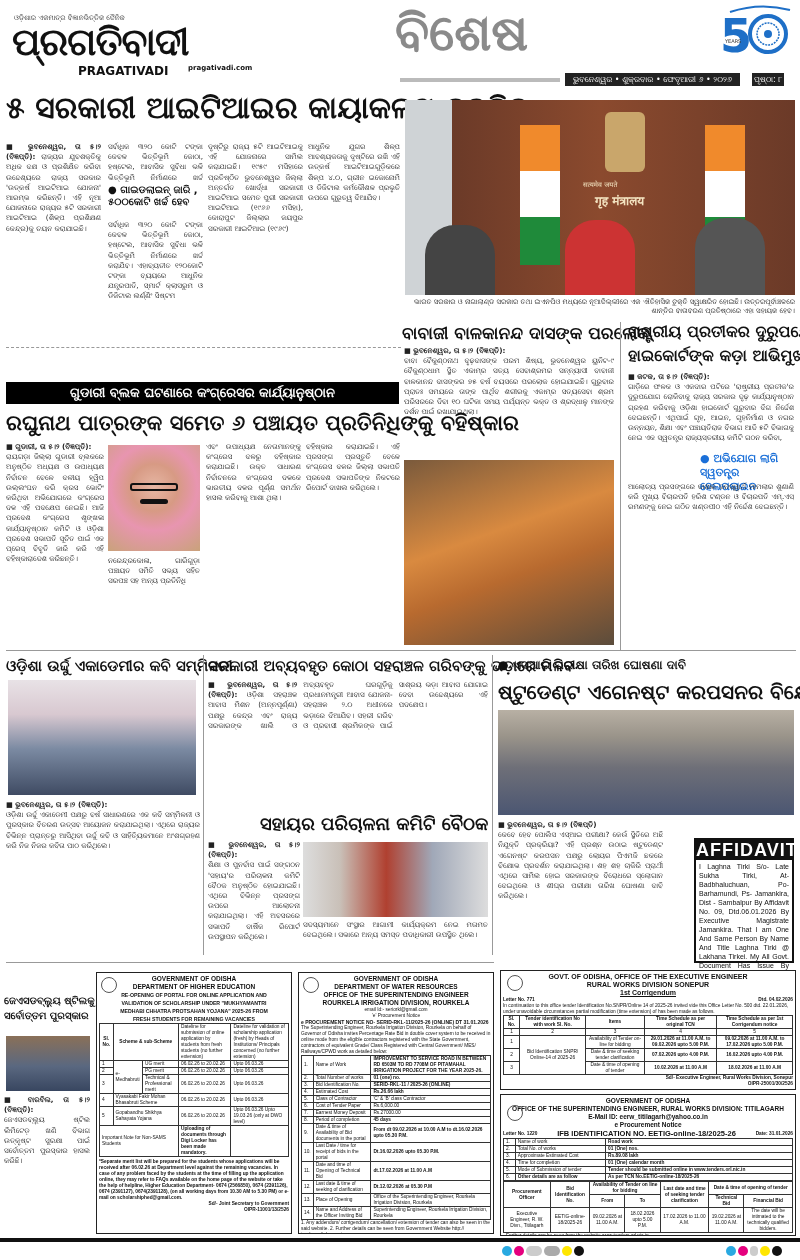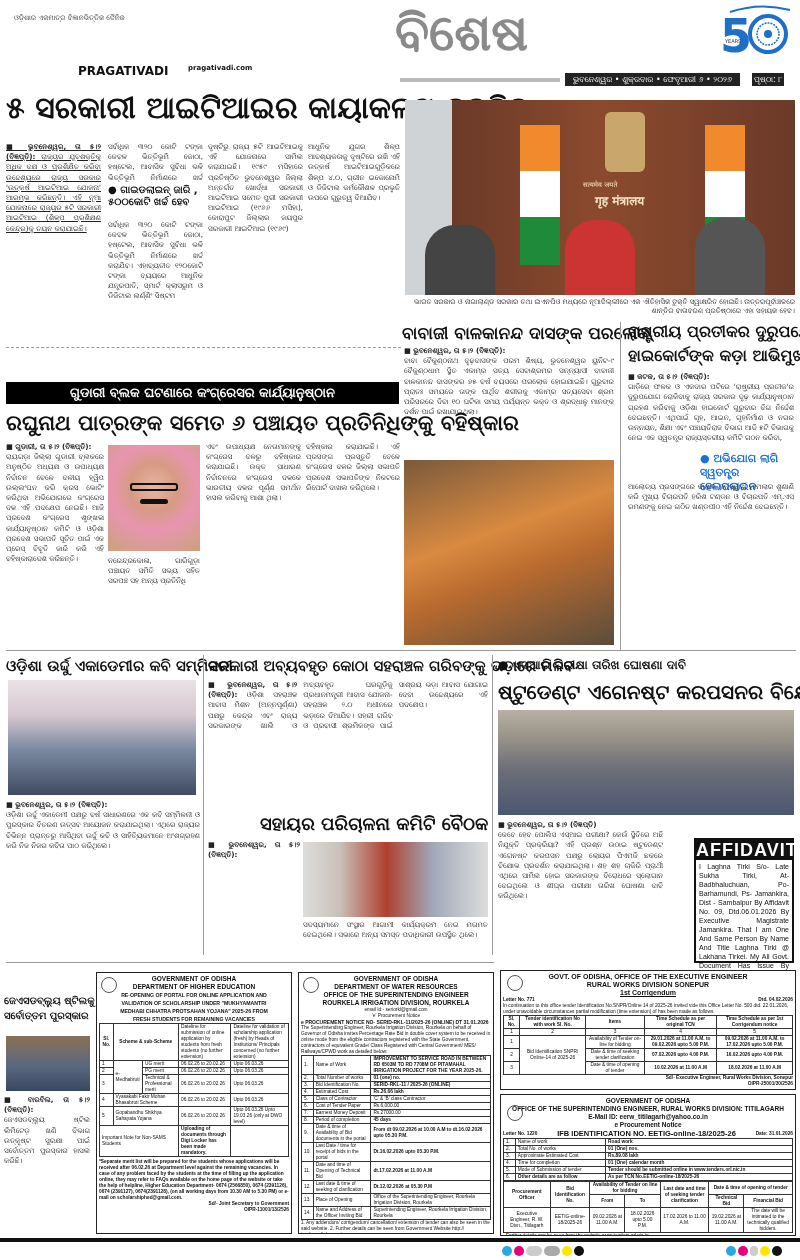--- a/index.html
+++ b/index.html
@@ -36,40 +36,41 @@
 .regmarks{display:flex;gap:2px;align-items:center}
 .regmarks span{display:inline-block;width:10px;height:10px;border-radius:50%}
 .bottom-bar{left:0;top:1238px;width:800px;height:4px;background:#111}
 .emblem{width:16px;height:16px;border-radius:50%;border:1px solid #555;display:inline-block}
 </style>
 </head>
 <body>
 
 <div class="abs masthead-logo">
   <span class="tagline">ଓଡ଼ିଶାର ଏକମାତ୍ର ବିଜ୍ଞାନଭିତ୍ତିକ ଦୈନିକ</span>
+  <span class="logo-text">ପ୍ରଗତିବାଦୀ</span>
   <span class="logo-sub">PRAGATIVADI</span>
   <span class="logo-url">pragativadi.com</span>
 </div>
 <div class="abs section-title">ବିଶେଷ</div>
 <div class="abs anniv">
   <svg width="75" height="56" viewBox="0 0 75 56">
     <text x="0" y="48" font-size="46" font-weight="bold" fill="#1e6fc7" font-family="DejaVu Sans, sans-serif">5</text>
     <circle cx="48" cy="30" r="18" fill="none" stroke="#1e6fc7" stroke-width="4"></circle>
     <circle cx="48" cy="30" r="11" fill="none" stroke="#1e6fc7" stroke-width="1.5" stroke-dasharray="2 1"></circle>
     <circle cx="48" cy="30" r="4" fill="#1e6fc7"></circle>
     <path d="M10 8 Q40 -2 70 6" stroke="#1e6fc7" stroke-width="2" fill="none"></path>
     <text x="5" y="39" font-size="5" fill="#333" font-family="DejaVu Sans, sans-serif">YEARS</text>
   </svg>
 </div>
 <div class="abs grayrule"></div>
 <div class="abs dateline">ଭୁବନେଶ୍ୱର • ଶୁକ୍ରବାର • ଫେବୃଆରୀ ୬ • ୨୦୨୬</div>
 <div class="abs pageno">ପୃଷ୍ଠା: ୮</div>
 
 <div class="abs headline" style="left:6px;top:90px;font-size:30px;line-height:36px;">୫ ସରକାରୀ ଆଇଟିଆଇର କାୟାକଳ୍ପ ବଦଳିବ</div>
-<div class="abs col-text" style="left:6px;top:142px;width:95px;height:200px;text-decoration:underline;">
+<div class="abs col-text" style="left:6px;top:142px;width:95px;height:200px;">
   <b>■ ଭୁବନେଶ୍ୱର, ତା ୫।୨ (ବିଜ୍ଞପ୍ତି):</b>
   <span>ରାଜ୍ୟର ଯୁବଶକ୍ତିକୁ ଅଧିକ ଦକ୍ଷ ଓ ପ୍ରଶିକ୍ଷିତ କରିବା ଉଦ୍ଦେଶ୍ୟରେ ରାଜ୍ୟ ସରକାର 'ଉତ୍କର୍ଷ ଆଇଟିଆଇ ଯୋଜନା' ଆରମ୍ଭ କରିଛନ୍ତି। ଏହି ନୂଆ ଯୋଜନାରେ ରାଜ୍ୟର ୫ଟି ସରକାରୀ ଆଇଟିଆଇ (ଶିଳ୍ପ ପ୍ରଶିକ୍ଷଣ କେନ୍ଦ୍ର)କୁ ଚୟନ କରାଯାଇଛି।</span>
 </div>
 <div class="abs col-text" style="left:108px;top:142px;width:95px;height:40px;">ସର୍ବାଧିକ ୩୨୦ କୋଟି ଟଙ୍କା କେବଳ ଭିତ୍ତିଭୂମି କୋଠା, ହଷ୍ଟେଲ, ଆବାସିକ ସୁବିଧା ଭଳି ଭିତ୍ତିଭୂମି ନିର୍ମାଣରେ ଖର୍ଚ୍ଚ କରାଯିବ। ଏହାବ୍ୟତୀତ ୧୨୦କୋଟି ଟଙ୍କା ବ୍ୟୟରେ ଆଧୁନିକ ଯନ୍ତ୍ରପାତି, ସ୍ମାର୍ଟ କ୍ଲାସରୁମ ଓ ଡିଜିଟାଲ ଲର୍ଣ୍ଣିଂ ସିଷ୍ଟମ</div>
 <div class="abs" style="left:108px;top:184px;width:95px;font-size:10px;line-height:12px;font-weight:bold;">● ଗାଇଡଲାଇନ୍ ଜାରି , ୫୦୦କୋଟି ଖର୍ଚ୍ଚ ହେବ</div>
 <div class="abs col-text" style="left:108px;top:220px;width:95px;height:122px;">ସର୍ବାଧିକ ୩୨୦ କୋଟି ଟଙ୍କା କେବଳ ଭିତ୍ତିଭୂମି କୋଠା, ହଷ୍ଟେଲ, ଆବାସିକ ସୁବିଧା ଭଳି ଭିତ୍ତିଭୂମି ନିର୍ମାଣରେ ଖର୍ଚ୍ଚ କରାଯିବ। ଏହାବ୍ୟତୀତ ୧୨୦କୋଟି ଟଙ୍କା ବ୍ୟୟରେ ଆଧୁନିକ ଯନ୍ତ୍ରପାତି, ସ୍ମାର୍ଟ କ୍ଲାସରୁମ ଓ ଡିଜିଟାଲ ଲର୍ଣ୍ଣିଂ ସିଷ୍ଟମ</div>
 <div class="abs col-text" style="left:208px;top:142px;width:95px;height:200px;">ଦୃଷ୍ଟିରୁ ରାଜ୍ୟ ୫ଟି ଆଇଟିଆଇକୁ ଏହି ଯୋଜନାରେ ସାମିଲ କରାଯାଇଛି। ୧୯୫୯ ମସିହାରେ ପ୍ରତିଷ୍ଠିତ ଭୁବନେଶ୍ୱର ଜିଲ୍ଲା ଅନ୍ତର୍ଗତ ଖୋର୍ଦ୍ଧା ସରକାରୀ ଆଇଟିଆଇ ସମେତ ପୁରୀ ସରକାରୀ ଆଇଟିଆଇ (୧୯୬୬ ମସିହା), କୋରାପୁଟ ଜିଲ୍ଲାର ଜୟପୁର ସରକାରୀ ଆଇଟିଆଇ (୧୯୬୯)</div>
 <div class="abs col-text" style="left:308px;top:142px;width:92px;height:200px;">ଆଧୁନିକ ଯୁଗର ଶିଳ୍ପ ଆବଶ୍ୟକତାକୁ ଦୃଷ୍ଟିରେ ରଖି ଏହି ଉତ୍କର୍ଷ ଆଇଟିଆଇଗୁଡ଼ିକରେ ଶିଳ୍ପ ୪.୦, ଗ୍ରୀନ ଇକୋନୋମି ଓ ଡିଜିଟାଲ କର୍ମକୌଶଳ ପ୍ରଭୃତି ଉପରେ ଗୁରୁତ୍ୱ ଦିଆଯିବ।</div>
 <div class="dash" style="left:6px;top:347px;width:395px;"></div>
 
@@ -130,20 +131,21 @@
 
 <div class="abs headline" style="left:208px;top:655px;font-size:15px;line-height:22px;">ସରକାରୀ ଅବ୍ୟବହୃତ କୋଠା ସହରାଞ୍ଚଳ ଗରିବଙ୍କୁ ଭଡ଼ାରେ ମିଳିବ</div>
 <div class="abs col-text" style="left:208px;top:680px;width:280px;height:130px;column-count:3;column-gap:6px;">
   <b>■ ଭୁବନେଶ୍ୱର, ତା ୫।୨ (ବିଜ୍ଞପ୍ତି):</b>
   <span>ଓଡ଼ିଶା ସହରାଞ୍ଚଳ ଆବାସ ମିଶନ (ଅନ୍ନପୂର୍ଣ୍ଣା) ପକ୍ଷରୁ କେନ୍ଦ୍ର ଏବଂ ରାଜ୍ୟ ସରକାରଙ୍କ ଖାଲି ଓ ଅବ୍ୟବହୃତ ଘରଗୁଡ଼ିକୁ ପ୍ରଧାନମନ୍ତ୍ରୀ ଆବାସ ଯୋଜନା-ସହରାଞ୍ଚଳ ୨.୦ ଅଧୀନରେ ଭଡ଼ାରେ ଦିଆଯିବ। ସହରୀ ଗରିବ ଓ ପ୍ରବାସୀ ଶ୍ରମିକଙ୍କ ପାଇଁ ସାଶ୍ରୟ ଭଡ଼ା ଆବାସ ଯୋଗାଇ ଦେବା ଉଦ୍ଦେଶ୍ୟରେ ଏହି ପଦକ୍ଷେପ।</span>
 </div>
 
 <div class="abs headline" style="left:260px;top:812px;font-size:18px;line-height:24px;">ସହାୟର ପରିଚାଳନା କମିଟି ବୈଠକ</div>
 <div class="abs col-text" style="left:208px;top:840px;width:92px;height:115px;">
   <b>■ ଭୁବନେଶ୍ୱର, ତା ୫।୨ (ବିଜ୍ଞପ୍ତି):</b><br>
+  <span>ଶିକ୍ଷା ଓ ପୁନର୍ବାସ ପାଇଁ ସଙ୍ଗଠନ 'ସହାୟ'ର ପରିଚାଳନା କମିଟି ବୈଠକ ଅନୁଷ୍ଠିତ ହୋଇଯାଇଛି। ଏଥିରେ ବିଭିନ୍ନ ପ୍ରସଙ୍ଗ ଉପରେ ଆଲୋଚନା କରାଯାଇଥିଲା। ଏହି ଅବସରରେ ସଭାପତି ବାର୍ଷିକ ରିପୋର୍ଟ ଉପସ୍ଥାପନ କରିଥିଲେ।</span>
 </div>
 <div class="abs photo" style="left:303px;top:842px;width:185px;height:75px;background:linear-gradient(to right,#ddd 0,#c9c0b8 20%,#b04030 45%,#a0a8b8 70%,#ddd 100%);"></div>
 <div class="abs col-text" style="left:303px;top:920px;width:185px;height:35px;">ସଦସ୍ୟମାନେ ସଂସ୍ଥାର ଆଗାମୀ କାର୍ଯ୍ୟକ୍ରମ ନେଇ ମତାମତ ଦେଇଥିଲେ। ସଭାରେ ଅନ୍ୟ ସମସ୍ତ ପଦାଧିକାରୀ ଉପସ୍ଥିତ ଥିଲେ।</div>
 <div class="vsep" style="left:492px;top:655px;height:300px;"></div>
 
 <div class="abs" style="left:498px;top:655px;font-size:12px;font-weight:bold;line-height:20px;">
   <span>● ଏସ୍ଆଇ ପରୀକ୍ଷା ତାରିଖ ଘୋଷଣା ଦାବି</span>
 </div>
 <div class="abs headline" style="left:498px;top:678px;font-size:20px;line-height:28px;">ଷ୍ଟୁଡେଣ୍ଟ ଏଗେନଷ୍ଟ କରପସନର ବିକ୍ଷୋଭ</div>
 <div class="abs photo" style="left:498px;top:710px;width:296px;height:105px;background:linear-gradient(to bottom,#b8b0a4 0,#9a948a 25%,#6e6f78 55%,#4b5672 100%);"></div>

